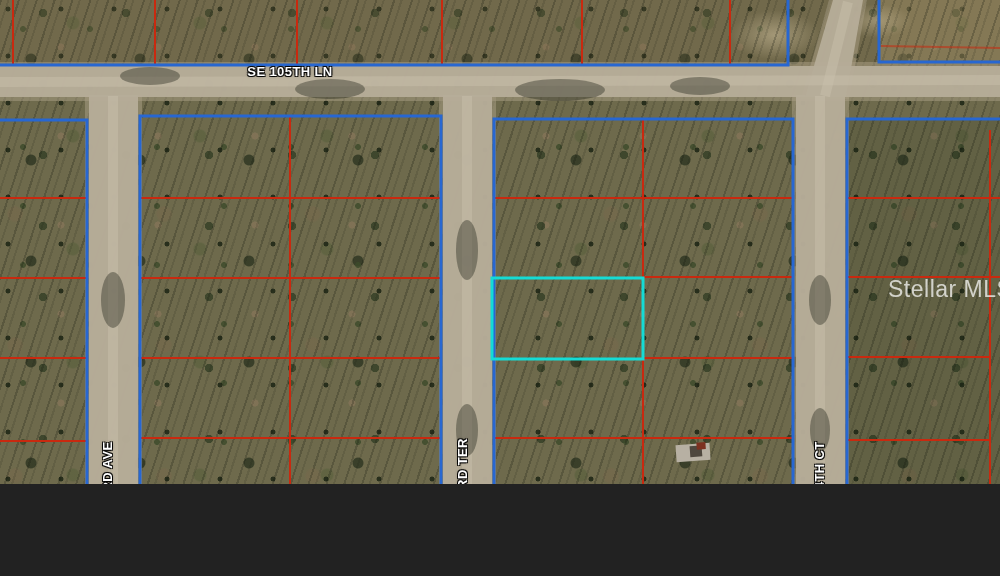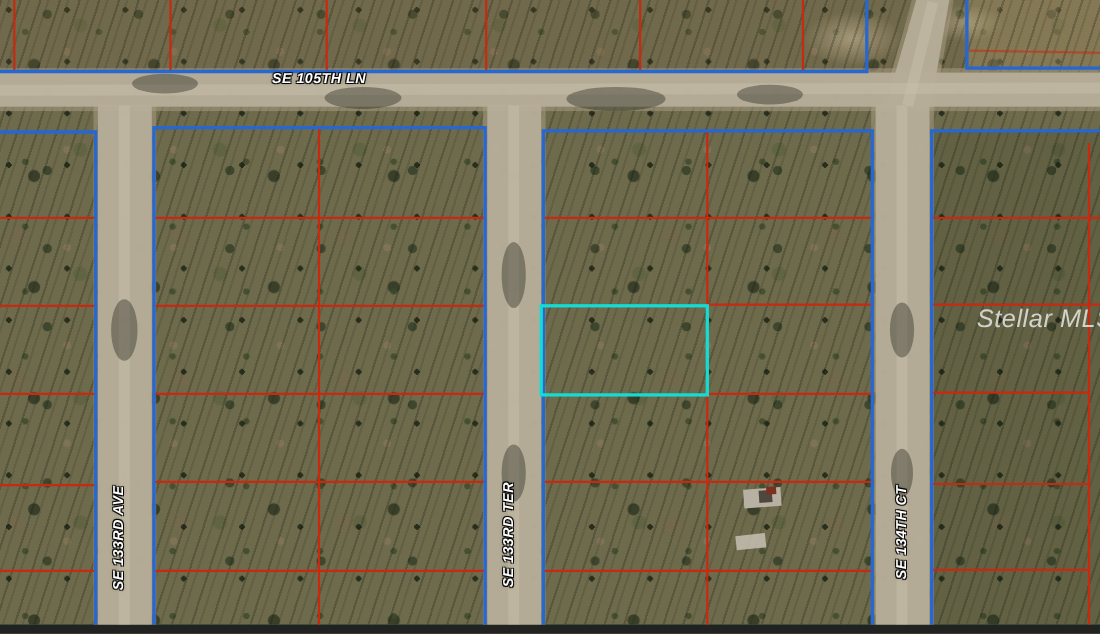--- a/index.html
+++ b/index.html
@@ -4,23 +4,22 @@
 <style>
   :root{
     --block-outline:#2767d2;
     --lot-line:#c9290f;
     --highlight-outline:#15dbd5;
     --road-fill:#b6ad99;
   }
   html,body{margin:0;padding:0;}
   body{font-family:"Liberation Sans",sans-serif;background:#222;}
   .map{
-    position:relative;width:1000px;height:568px;overflow:hidden;
-    background:#14532d;
-    font-style:italic;
+    position:relative;width:1000px;height:484px;overflow:hidden;
+    background:#d946ef;
   }
   
   .terrain{
     position:absolute;inset:0;
     background-color:#6e6a4c;
     background-image:
       radial-gradient(circle 4px at 8px 9px,  rgba(28,36,20,.85) 60%, transparent 66%),
       radial-gradient(circle 5px at 23px 29px, rgba(60,74,42,.80) 55%, transparent 62%),
       radial-gradient(circle 7px at 43px 13px, rgba(46,58,34,.75) 55%, transparent 64%),
       radial-gradient(circle 6px at 61px 47px, rgba(132,116,88,.80) 55%, transparent 64%),

